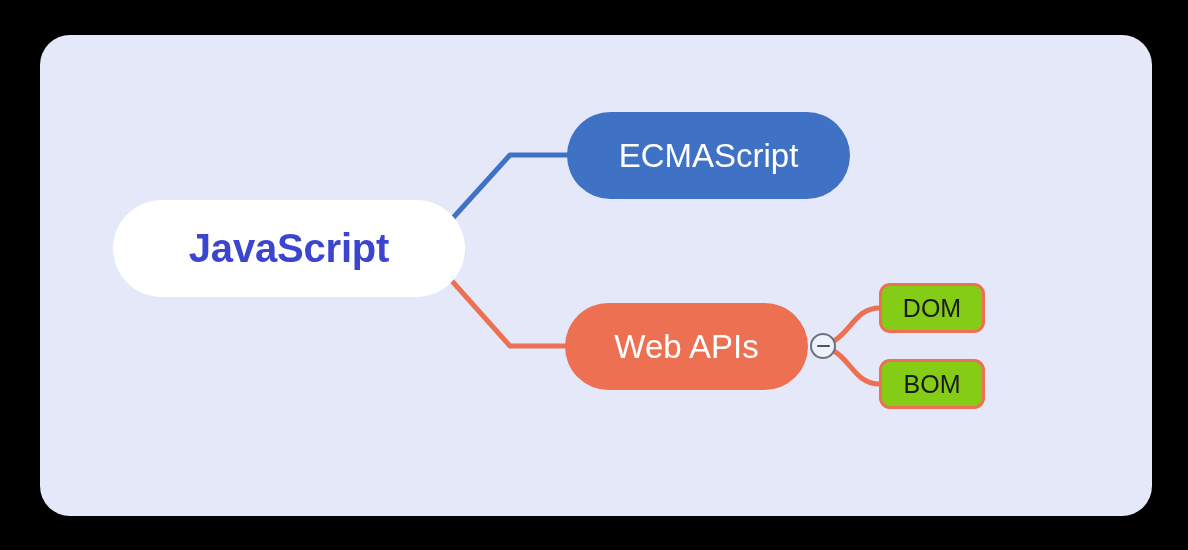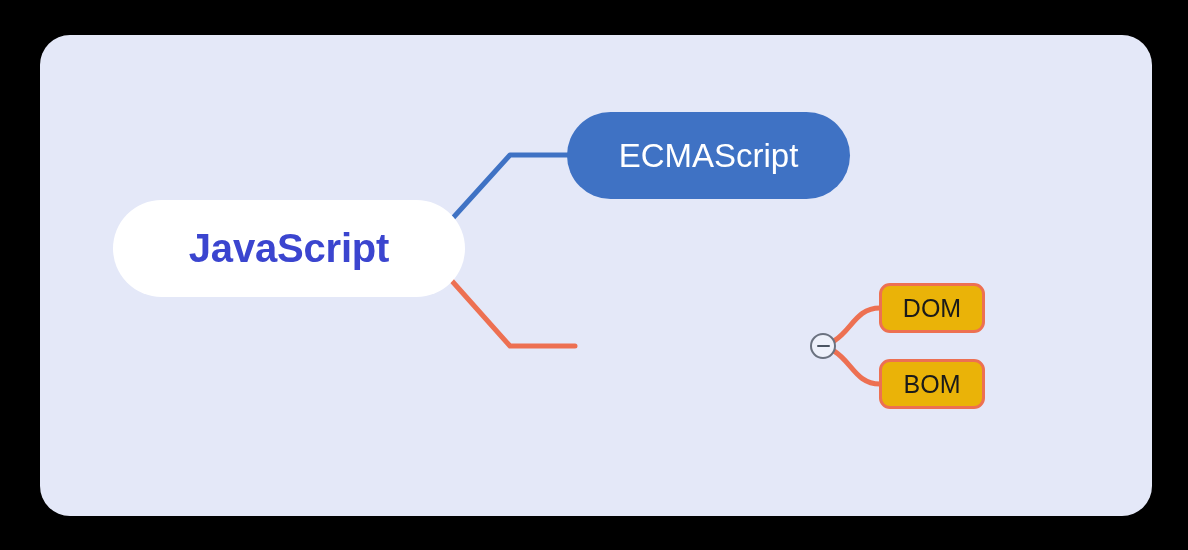--- a/index.html
+++ b/index.html
@@ -75,21 +75,21 @@
     background: #ed7052;
     border-radius: 44px;
     color: #ffffff;
     font-size: 33px;
     font-weight: normal;
   }
   .node-leaf {
     left: 879px;
     width: 106px;
     height: 50px;
-    background: #eab308;
+    background: #84cc16;
     border: 3px solid #ed7052;
     border-radius: 11px;
     color: #1a1a1a;
     font-size: 25px;
     font-weight: normal;
   }
   .node-dom { top: 283px; }
   .node-bom { top: 359px; }
   .toggle-collapse {
     position: absolute;
@@ -129,20 +129,23 @@
   </svg>
 
   <div class="node node-root">
     <span>JavaScript</span>
   </div>
 
   <div class="node node-ecmascript">
     <span>ECMAScript</span>
   </div>
 
+  <div class="node node-webapis">
+    <span>Web APIs</span>
+  </div>
 
   <div class="toggle-collapse">
     <span class="minus-bar"></span>
   </div>
 
   <div class="node node-leaf node-dom">
     <span>DOM</span>
   </div>
 
   <div class="node node-leaf node-bom">

